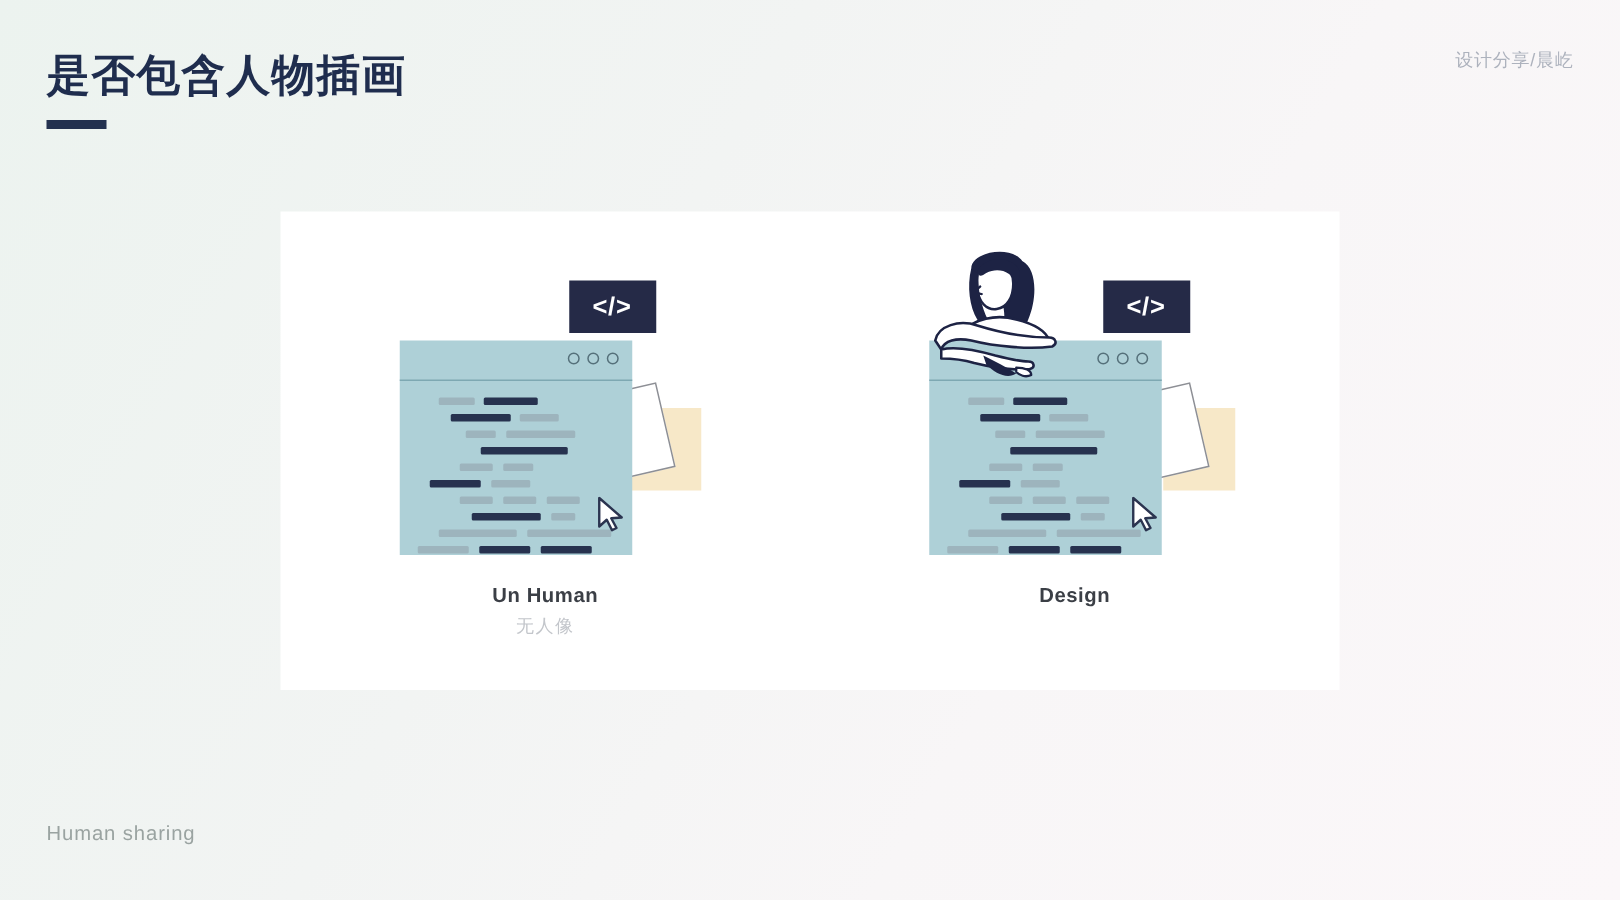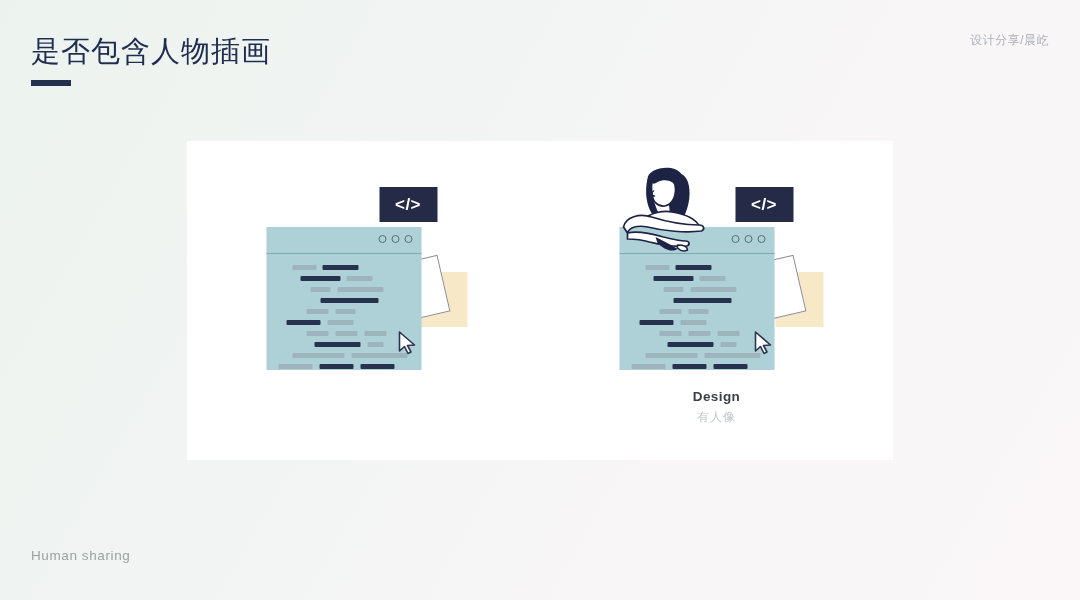--- a/index.html
+++ b/index.html
@@ -20,21 +20,21 @@
     background: linear-gradient(120deg, #ecf3ef 0%, #f2f4f3 38%, #f8f6f7 65%, #fbf7f9 100%);
     overflow: hidden;
   }
 
   
   .page-title {
     position: absolute;
     left: 31px;
     top: 34px;
     font-size: 29px;
-    font-weight: normal;
+    font-weight: bold;
     letter-spacing: 1px;
     color: #1f2d4e;
     line-height: 1.2;
     white-space: nowrap;
   }
   .title-rule {
     position: absolute;
     left: 31px;
     top: 80px;
     width: 40px;
@@ -309,20 +309,24 @@
                   <span class="bar dark" style="width:34px"></span>
                 </div>
             </div>
           </div>
 
           <svg class="cursor" viewBox="0 0 20 24">
             <path d="M2 1 L2 20 L7 15.5 L10.5 22.5 L13.5 21 L10 14.5 L17 14 Z" fill="#ffffff" stroke="#2b3450" stroke-width="1.6" stroke-linejoin="round"></path>
           </svg>
         </div>
 
+        <div class="caption">
+          <p class="caption-en">Un Human</p>
+          <p class="caption-cn">无人像</p>
+        </div>
       </div>
 
       <div class="pane">
         <div class="scene scene-right">
 
           <div class="code-badge">&lt;/&gt;</div>
 
           <div class="beige-square"></div>
           <div class="paper"></div>
 
@@ -423,21 +427,20 @@
             <path d="M66 80 C72 80, 76 82, 76 85 C72 87, 68 85, 66 83 Z" fill="#ffffff" stroke="#1d2344" stroke-width="1.5" stroke-linejoin="round"></path>
           </svg>
 
           <svg class="cursor" viewBox="0 0 20 24">
             <path d="M2 1 L2 20 L7 15.5 L10.5 22.5 L13.5 21 L10 14.5 L17 14 Z" fill="#ffffff" stroke="#2b3450" stroke-width="1.6" stroke-linejoin="round"></path>
           </svg>
         </div>
 
         <div class="caption">
           <p class="caption-en">Design</p>
-          <p class="caption-cn">有人像</p>
         </div>
       </div>
 
     </div>
   </div>
 
   <div class="footer-note">Human sharing</div>
 </div>
 
 </body></html>

